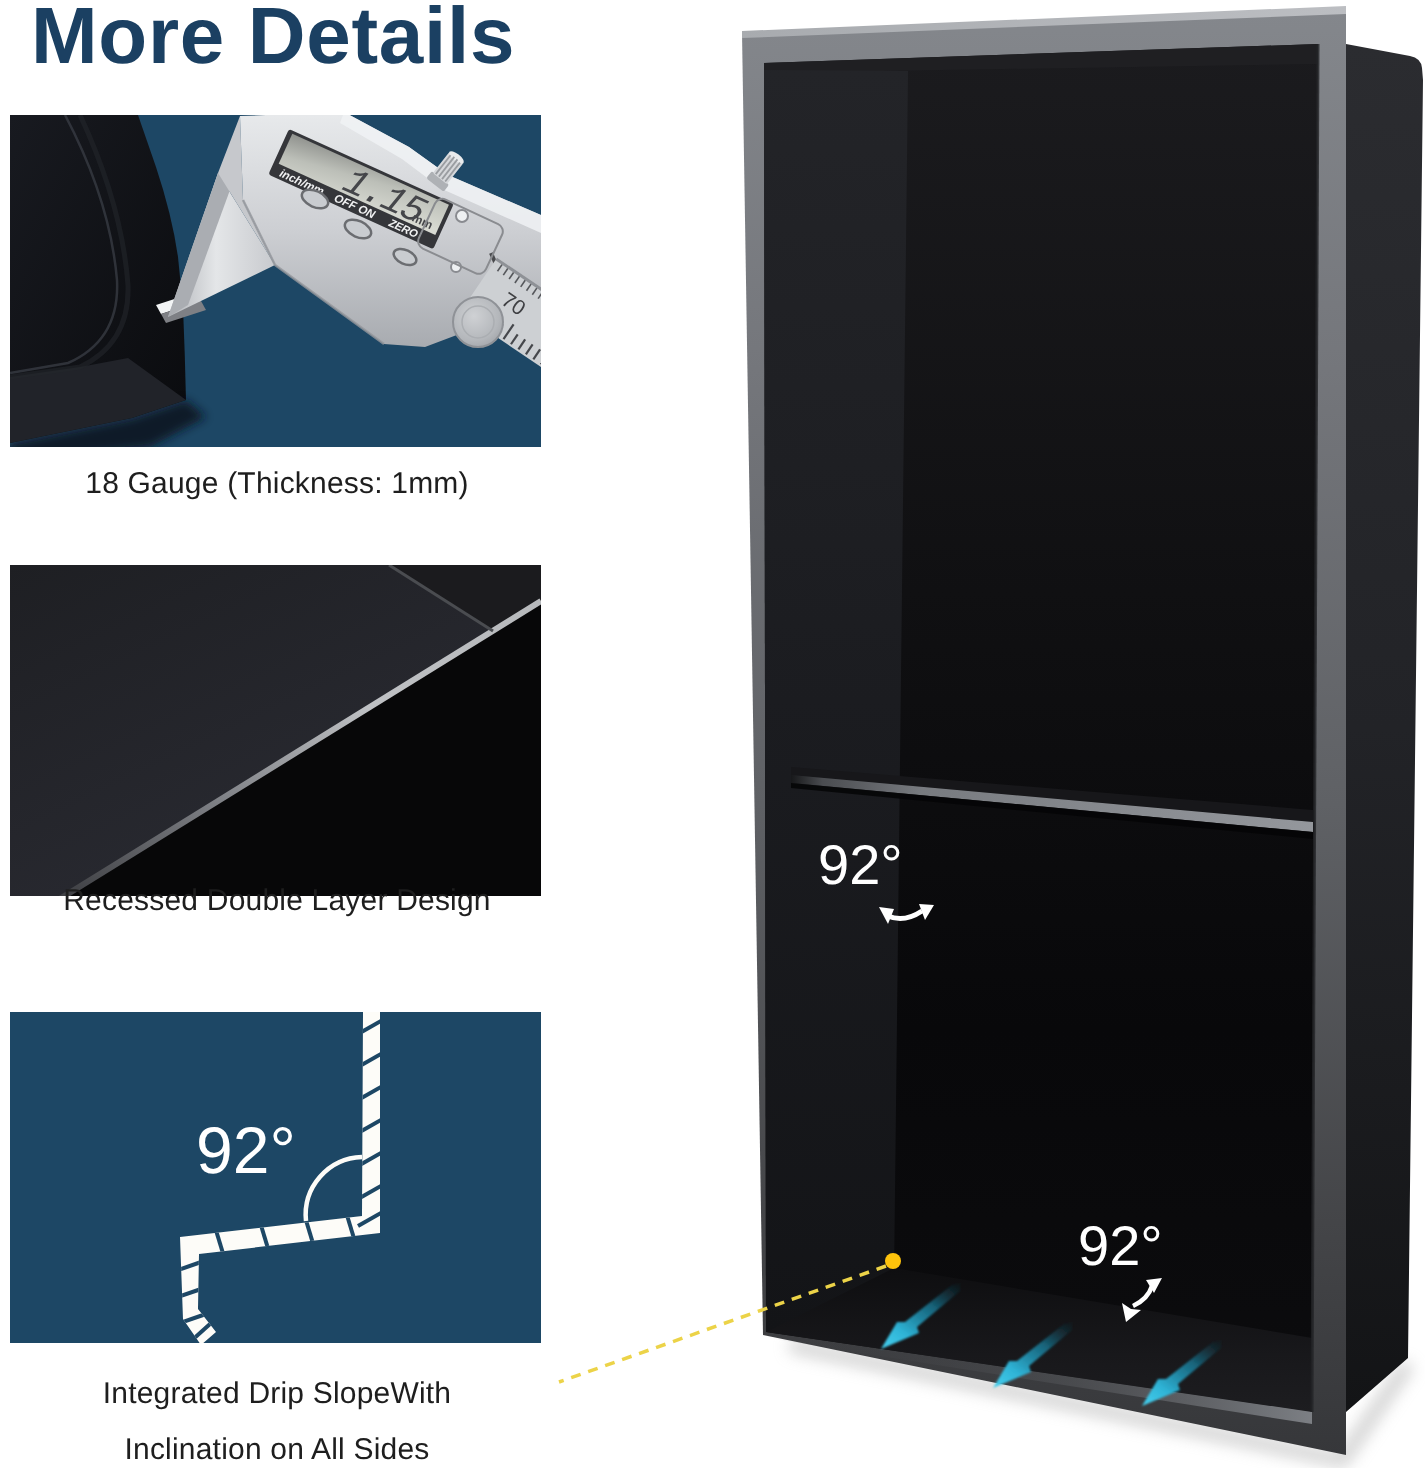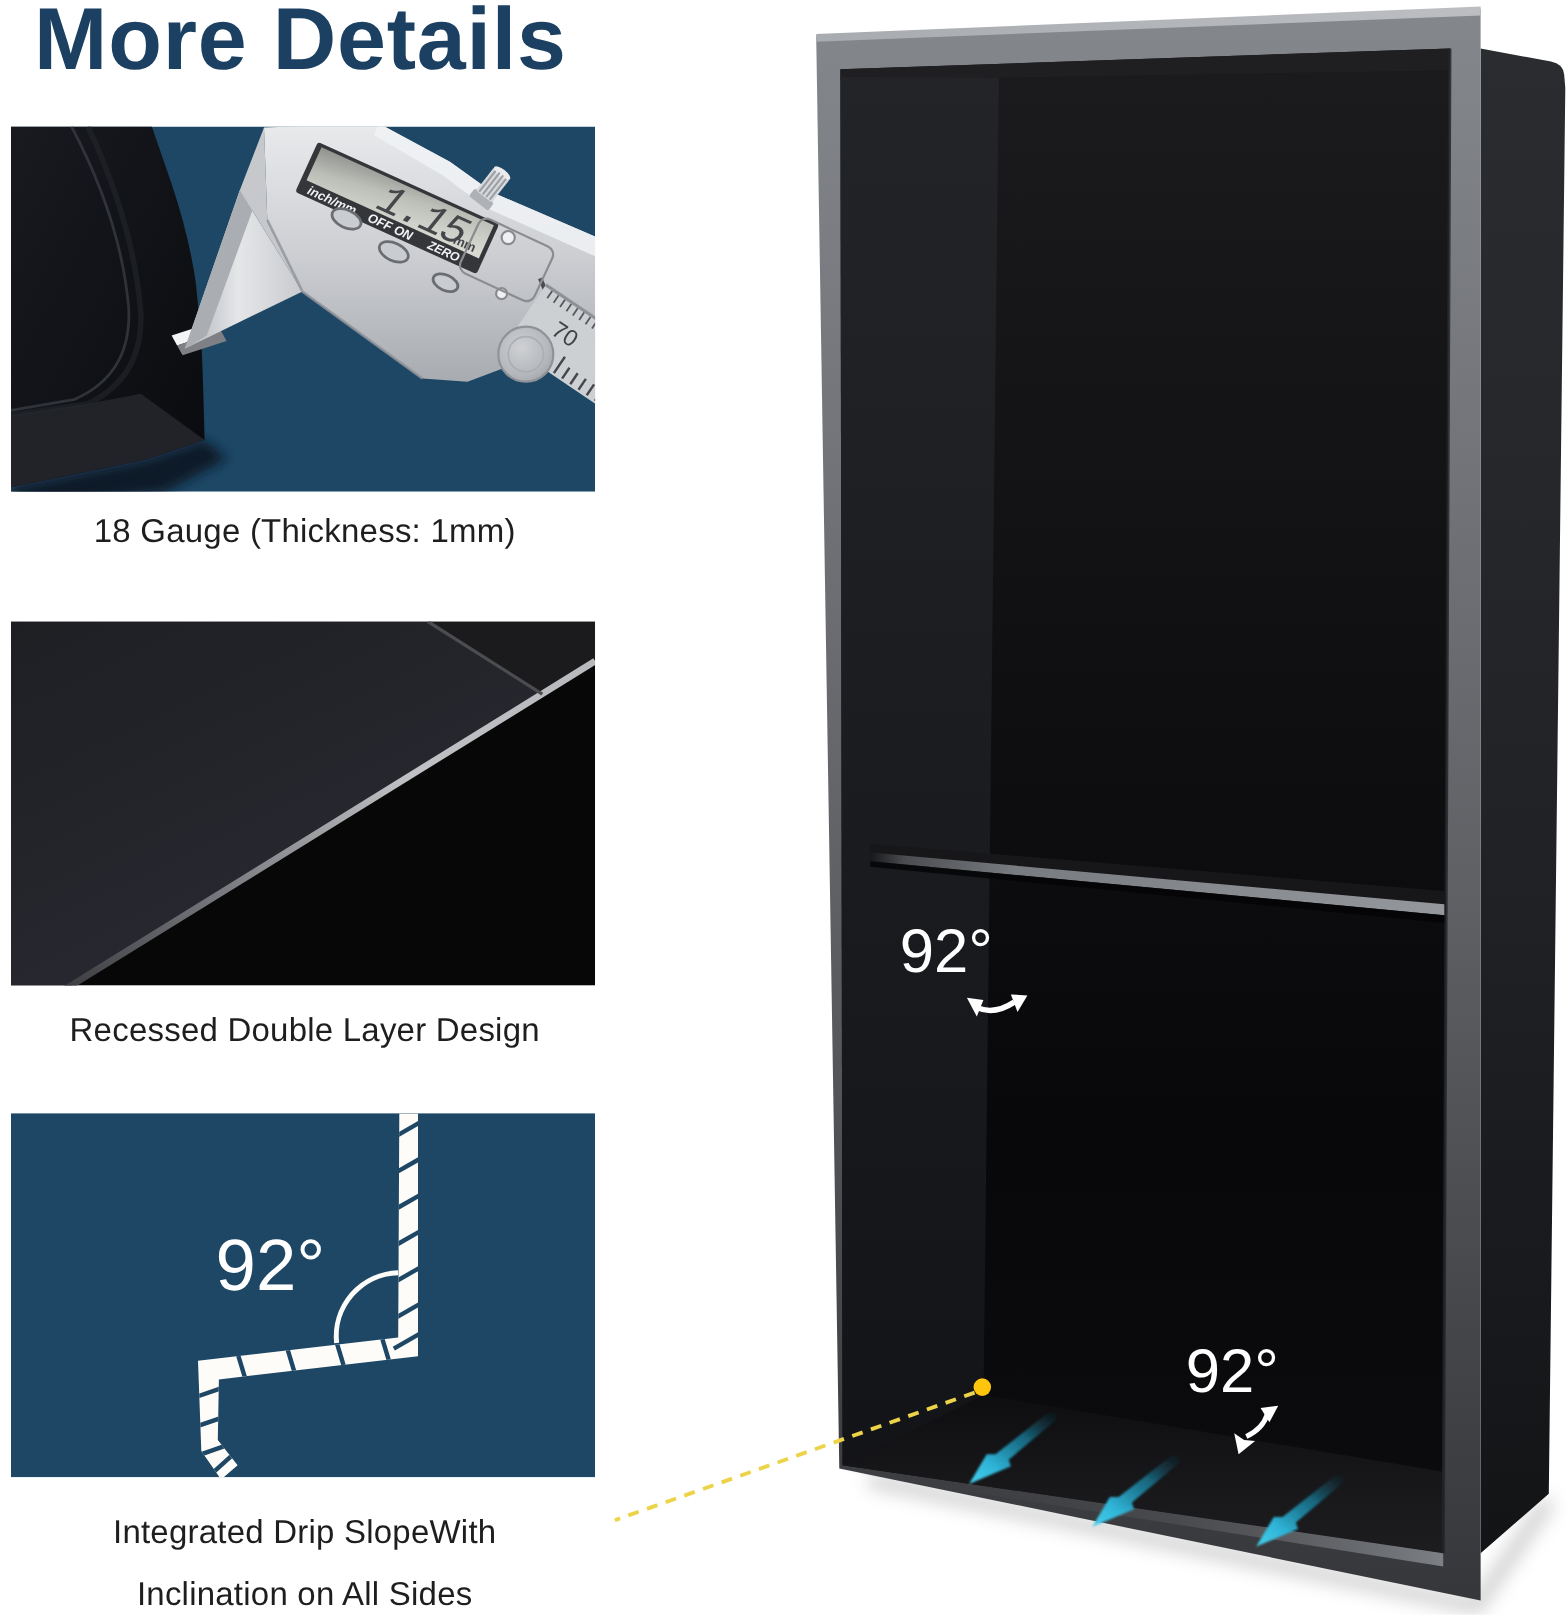--- a/index.html
+++ b/index.html
@@ -264,21 +264,21 @@
       <stop offset="0.65" stop-color="#bfc1c4"></stop>
       <stop offset="1" stop-color="#b7b9bc"></stop>
     </linearGradient>
   </defs>
   <rect width="531" height="331" fill="#070708"></rect>
   <polygon points="0,0 379,0 483,66 55,331 0,331" fill="url(#gP2)"></polygon>
   <polygon points="379,0 531,0 531,36 483,66" fill="#1b1b1e"></polygon>
   <line x1="40" y1="340" x2="531" y2="36" stroke="url(#gLine2)" stroke-width="6"></line>
   <line x1="379" y1="0" x2="483" y2="66" stroke="#4a4c50" stroke-width="3"></line>
 </svg>
-<div class="cap" style="top:920px">Recessed Double Layer Design</div>
+<div class="cap" style="top:884px">Recessed Double Layer Design</div>
 
 <svg class="abs" style="left:10px;top:1012px" width="531" height="331" viewBox="0 0 531 331">
   <defs>
     <clipPath id="stripClip">
       <path d="M353,0 L370,0 L370,221 L189,242 L188,297 L206,320 L191,333 L173,307 L170,225 L352,204 Z"></path>
     </clipPath>
   </defs>
   <rect width="531" height="331" fill="#1d4765"></rect>
   <g clip-path="url(#stripClip)">
     <rect width="531" height="331" fill="#fdfcf8"></rect>

